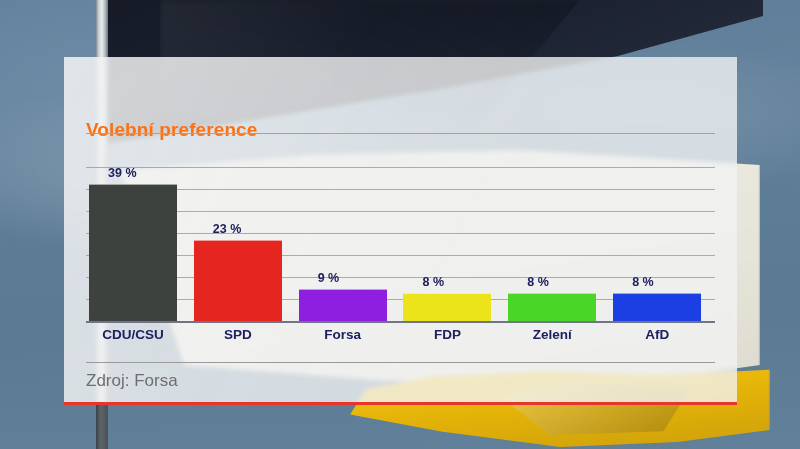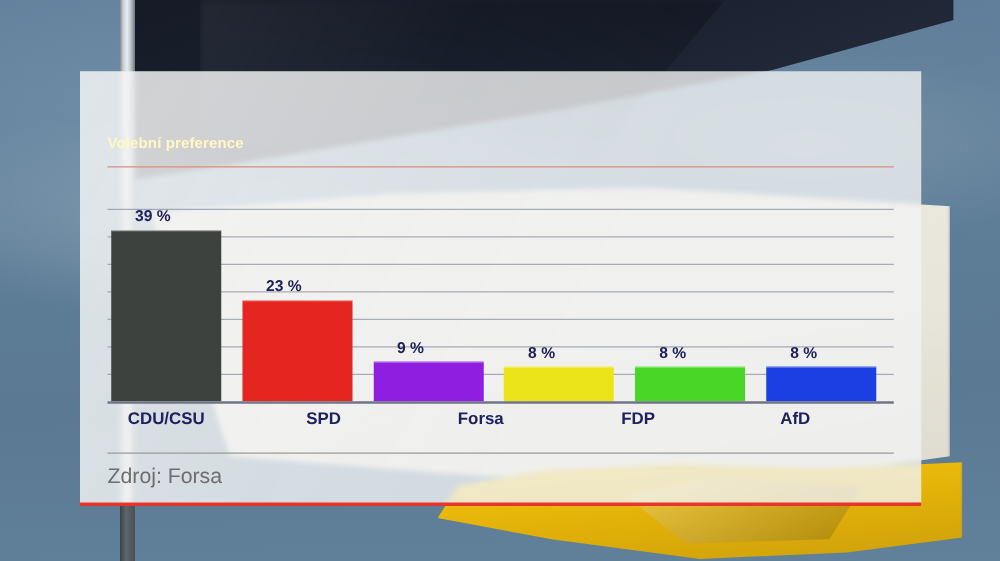--- a/index.html
+++ b/index.html
@@ -114,24 +114,24 @@
   .panel-sheen {
     position: absolute;
     inset: 0;
     background: linear-gradient(118deg, rgba(255,255,255,0.22) 0%, rgba(255,255,255,0.05) 38%, rgba(255,255,255,0) 62%);
     pointer-events: none;
   }
 
   
   .title {
     position: absolute;
-    left: 22px; top: 50px;
-    font-size: 12px;
+    left: 22px; top: 62px;
+    font-size: 19px;
     font-weight: bold;
-    color: #fef9c3;
+    color: #f97316;
     letter-spacing: 0.1px;
     white-space: nowrap;
   }
   .title-rule {
     position: absolute;
     left: 22px; top: 76px;
     width: 629px; height: 1px;
     background: #e08a85;
   }
 
@@ -283,20 +283,21 @@
           </div>
         </div>
       <div class="axis-baseline"></div>
     </div>
 
     <div class="x-labels" id="xlabels">
         <div class="x-label"><span>CDU/CSU</span></div>
         <div class="x-label"><span>SPD</span></div>
         <div class="x-label"><span>Forsa</span></div>
         <div class="x-label"><span>FDP</span></div>
+        <div class="x-label"><span>Zelení</span></div>
         <div class="x-label"><span>AfD</span></div>
       </div>
 
     <div class="source-rule"></div>
     <div class="source">Zdroj: Forsa</div>
   </div>
 
 </div>
 
 </body></html>

